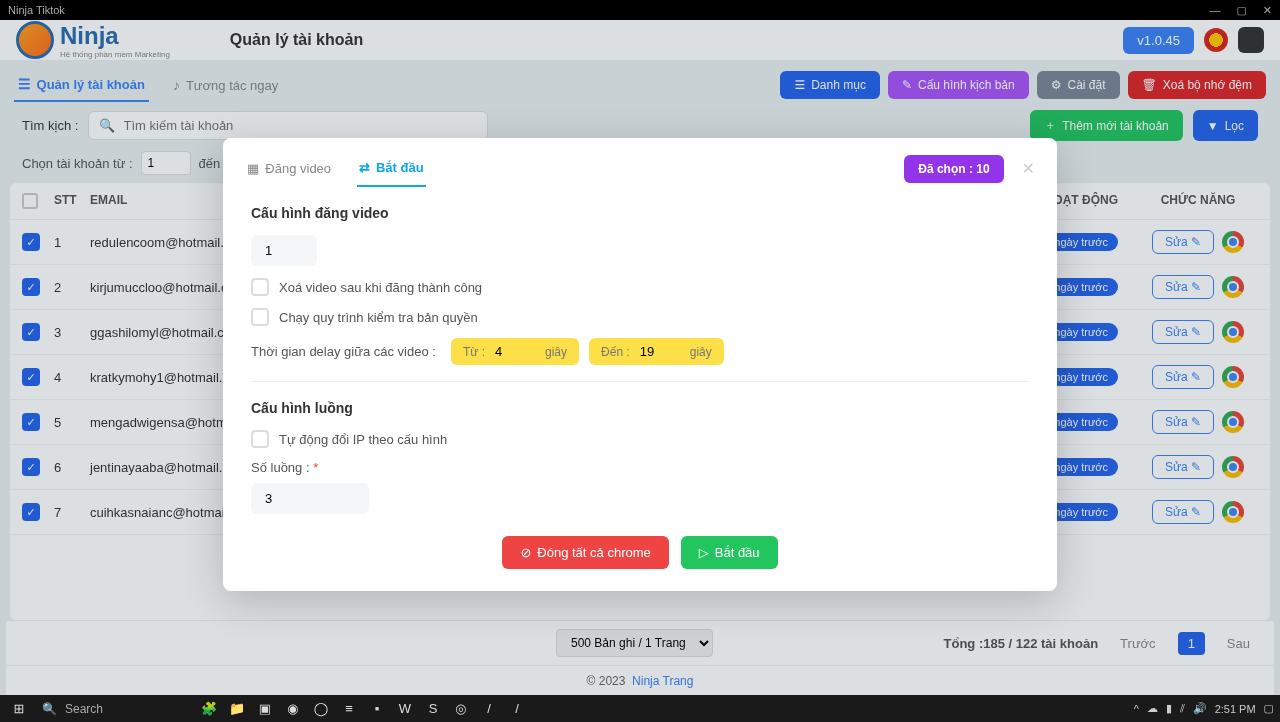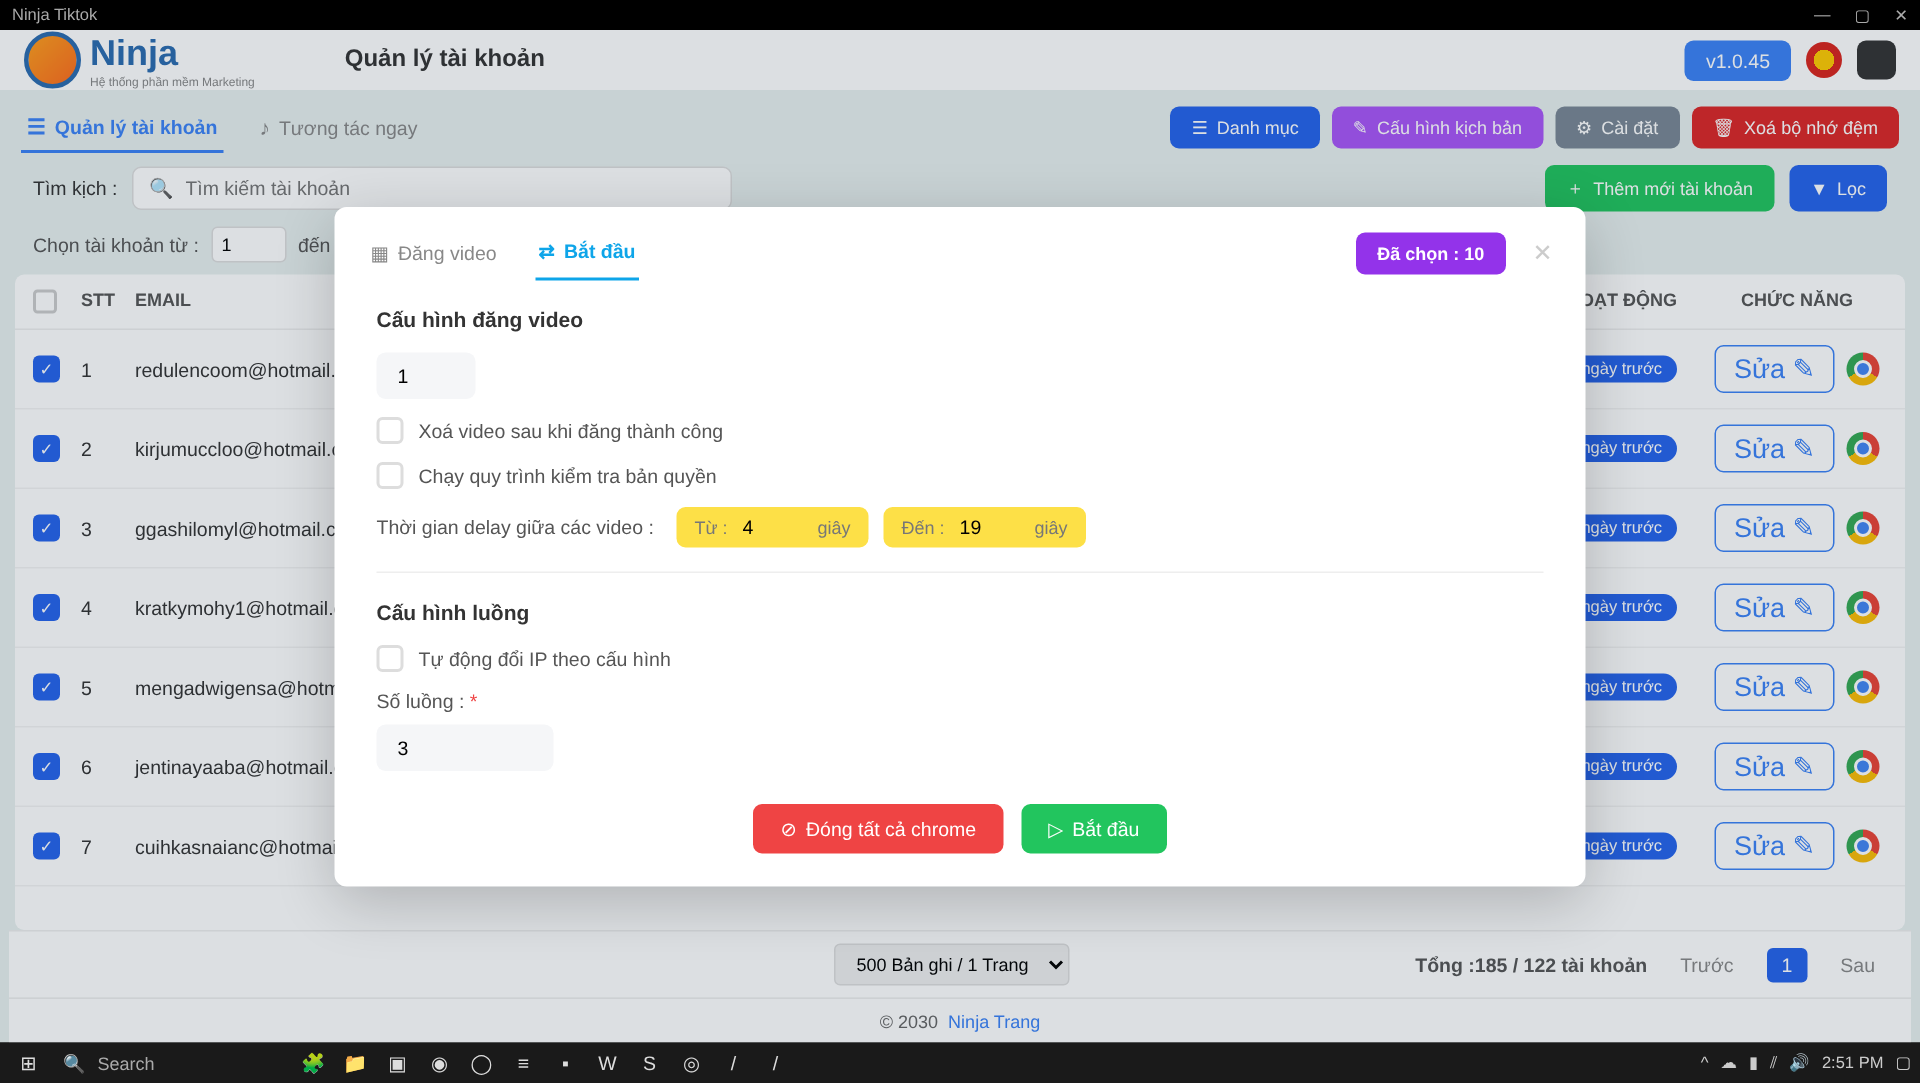--- a/index.html
+++ b/index.html
@@ -55,21 +55,21 @@
 .col-btn { width: 120px; text-align: center; }
 
 .table-body { overflow-y: auto; height: calc(100% - 38px); }
 .trow { display: flex; align-items: center; padding: 10px 12px; border-bottom: 1px solid #f3f3f3; font-size: 13px; color: #333; }
 .checkbox { width: 18px; height: 18px; background: #2563eb; border-radius: 4px; display: flex; align-items: center; justify-content: center; color: #fff; font-size: 11px; }
 .badge { padding: 3px 10px; border-radius: 10px; font-size: 11px; display: inline-block; }
 .badge-gray { background: #e5e7eb; color: #666; }
 .badge-green { background: #22c55e; color: #fff; }
 .badge-live { background: #86efac; color: #166534; }
 .badge-time { background: #2563eb; color: #fff; }
-.edit-btn { background: #fff; border: 1px solid #3b82f6; color: #3b82f6; padding: 4px 12px; border-radius: 6px; font-size: 18px; display: inline-flex; gap: 4px; align-items: center; }
+.edit-btn { background: #fff; border: 1px solid #3b82f6; color: #3b82f6; padding: 4px 12px; border-radius: 6px; font-size: 12px; display: inline-flex; gap: 4px; align-items: center; }
 .chrome-icon { width: 22px; height: 22px; border-radius: 50%; background: conic-gradient(#ea4335 0 120deg,#fbbc05 120deg 240deg,#34a853 240deg); position: relative; display: inline-block; }
 .chrome-icon::after { content:''; position:absolute; inset:5px; background:#4285f4; border:2px solid #fff; border-radius:50%; }
 
 .pagination { display: flex; align-items: center; padding: 8px 16px; gap: 14px; background: #fff; border-top: 1px solid #eee; font-size: 13px; color: #555; }
 .pag-select { border: 1px solid #ddd; padding: 5px 10px; border-radius: 4px; font-size: 12px; }
 .pag-center { flex: 1; text-align: right; font-weight: 600; }
 .pag-btn { padding: 4px 8px; color: #888; }
 .pag-num { background: #2563eb; color: #fff; padding: 4px 10px; border-radius: 4px; }
 
 .footer { height: 30px; background: #fff; text-align: center; font-size: 12px; color: #666; line-height: 30px; border-top: 1px solid #eee; }
@@ -324,21 +324,21 @@
     <div class="pagination">
       <div style="flex:0 0 520px"></div>
       <select class="pag-select"><option>500 Bản ghi / 1 Trang</option></select>
       <div class="pag-center">Tổng :185 / 122 tài khoản</div>
       <span class="pag-btn">Trước</span>
       <span class="pag-num">1</span>
       <span class="pag-btn">Sau</span>
     </div>
 
     <div class="footer">
-      <span>© 2030</span>&nbsp;&nbsp;<a>Ninja Trang</a>
+      <span>© 2023</span>&nbsp;&nbsp;<a>Ninja Trang</a>
     </div>
   </div>
 </div>
 
 <div class="modal-overlay">
   <div class="modal">
     <div class="modal-head">
       <div class="modal-tabs">
         <div class="mtab">
             <span>▦</span>

